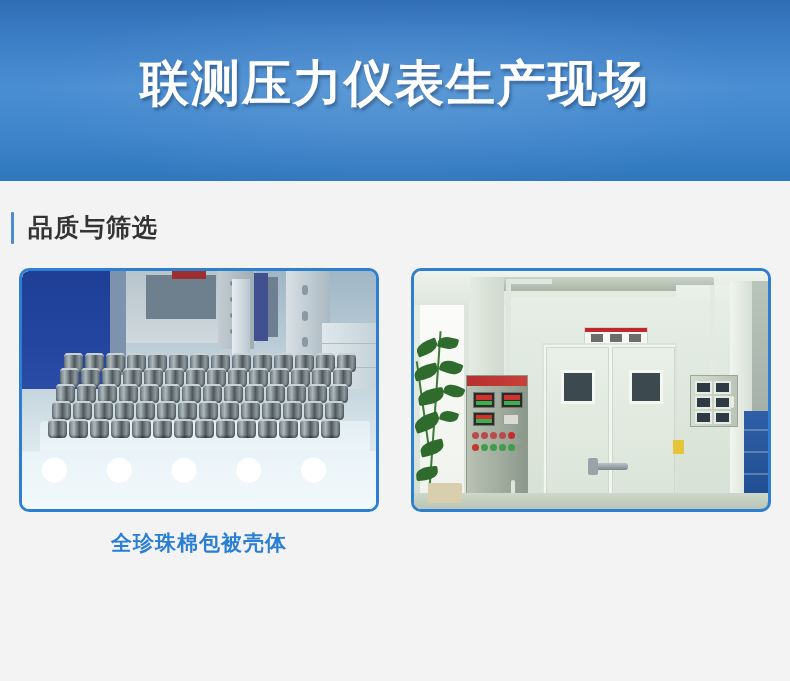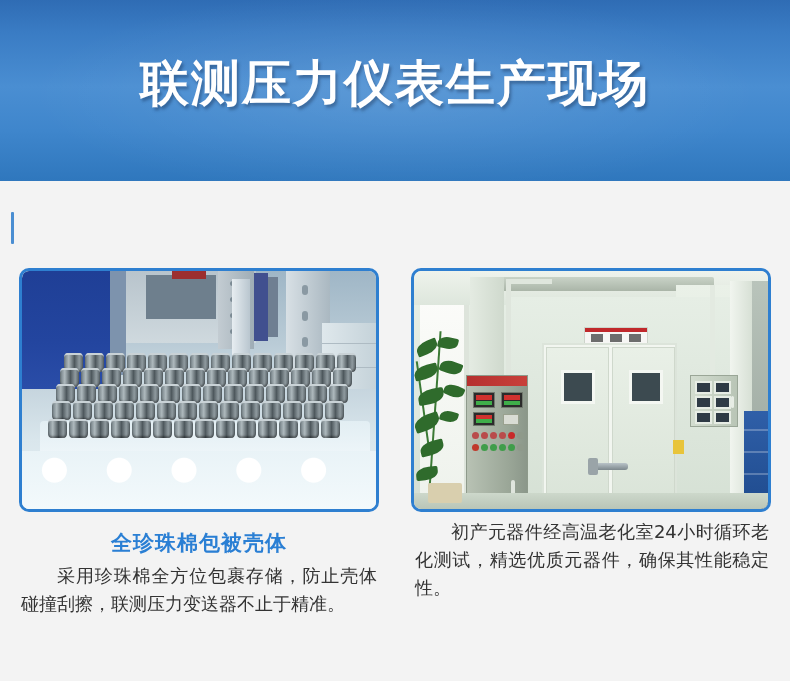--- a/index.html
+++ b/index.html
@@ -161,20 +161,21 @@
 <body>
 
 <div class="page">
 
   <div class="banner">
     <div class="banner-title">联测压力仪表生产现场</div>
   </div>
 
   <div class="section-head">
     <div class="accent-bar"></div>
+    <div class="section-title">品质与筛选</div>
   </div>
 
   <div class="cards">
 
     <div class="card card-left">
       <div class="photo">
         <div class="photo-inner">
           <div class="lp-bg"></div>
           <div class="lp-bluepanel"></div>
           <div class="lp-bluepanel2"></div>
@@ -209,21 +210,20 @@
           <div class="grid">
             <div class="gr" style="top:0px;left:14px;"><span class="cyl"></span><span class="cyl"></span><span class="cyl"></span><span class="cyl"></span><span class="cyl"></span><span class="cyl"></span><span class="cyl"></span><span class="cyl"></span><span class="cyl"></span><span class="cyl"></span><span class="cyl"></span><span class="cyl"></span><span class="cyl"></span><span class="cyl"></span></div>
             <div class="gr" style="top:15px;left:10px;"><span class="cyl"></span><span class="cyl"></span><span class="cyl"></span><span class="cyl"></span><span class="cyl"></span><span class="cyl"></span><span class="cyl"></span><span class="cyl"></span><span class="cyl"></span><span class="cyl"></span><span class="cyl"></span><span class="cyl"></span><span class="cyl"></span><span class="cyl"></span></div>
             <div class="gr" style="top:31px;left:6px;"><span class="cyl"></span><span class="cyl"></span><span class="cyl"></span><span class="cyl"></span><span class="cyl"></span><span class="cyl"></span><span class="cyl"></span><span class="cyl"></span><span class="cyl"></span><span class="cyl"></span><span class="cyl"></span><span class="cyl"></span><span class="cyl"></span><span class="cyl"></span></div>
             <div class="gr" style="top:48px;left:2px;"><span class="cyl"></span><span class="cyl"></span><span class="cyl"></span><span class="cyl"></span><span class="cyl"></span><span class="cyl"></span><span class="cyl"></span><span class="cyl"></span><span class="cyl"></span><span class="cyl"></span><span class="cyl"></span><span class="cyl"></span><span class="cyl"></span><span class="cyl"></span></div>
             <div class="gr" style="top:66px;left:-2px;"><span class="cyl"></span><span class="cyl"></span><span class="cyl"></span><span class="cyl"></span><span class="cyl"></span><span class="cyl"></span><span class="cyl"></span><span class="cyl"></span><span class="cyl"></span><span class="cyl"></span><span class="cyl"></span><span class="cyl"></span><span class="cyl"></span><span class="cyl"></span></div>
           </div>
         </div>
       </div>
       <div class="cap-title">全珍珠棉包被壳体</div>
-      <div class="cap-body">采用珍珠棉全方位包裹存储，防止壳体碰撞刮擦，联测压力变送器不止于精准。</div>
     </div>
 
     <div class="card card-right">
       <div class="photo">
         <div class="photo-inner">
           <div class="rp-bg"></div>
           <div class="rp-window"></div>
           <div class="rp-windowframe"></div>
           <div class="rp-ceiling"></div>
           <div class="rp-duct"></div>
@@ -321,17 +321,16 @@
             <div class="leaf" style="left:0px;top:84px;width:26px;height:15px;transform:rotate(-20deg)"></div>
             <div class="leaf" style="left:26px;top:80px;width:18px;height:11px;transform:rotate(16deg)"></div>
             <div class="leaf" style="left:6px;top:110px;width:24px;height:14px;transform:rotate(-14deg)"></div>
             <div class="leaf" style="left:2px;top:136px;width:22px;height:13px;transform:rotate(-6deg)"></div>
           </div>
 
           <div class="rp-floor"></div>
           <div class="rp-box"></div>
         </div>
       </div>
-      <div class="cap-body">初产元器件经高温老化室24小时循环老化测试，精选优质元器件，确保其性能稳定性。</div>
     </div>
 
   </div>
 </div>
 
 </body></html>

